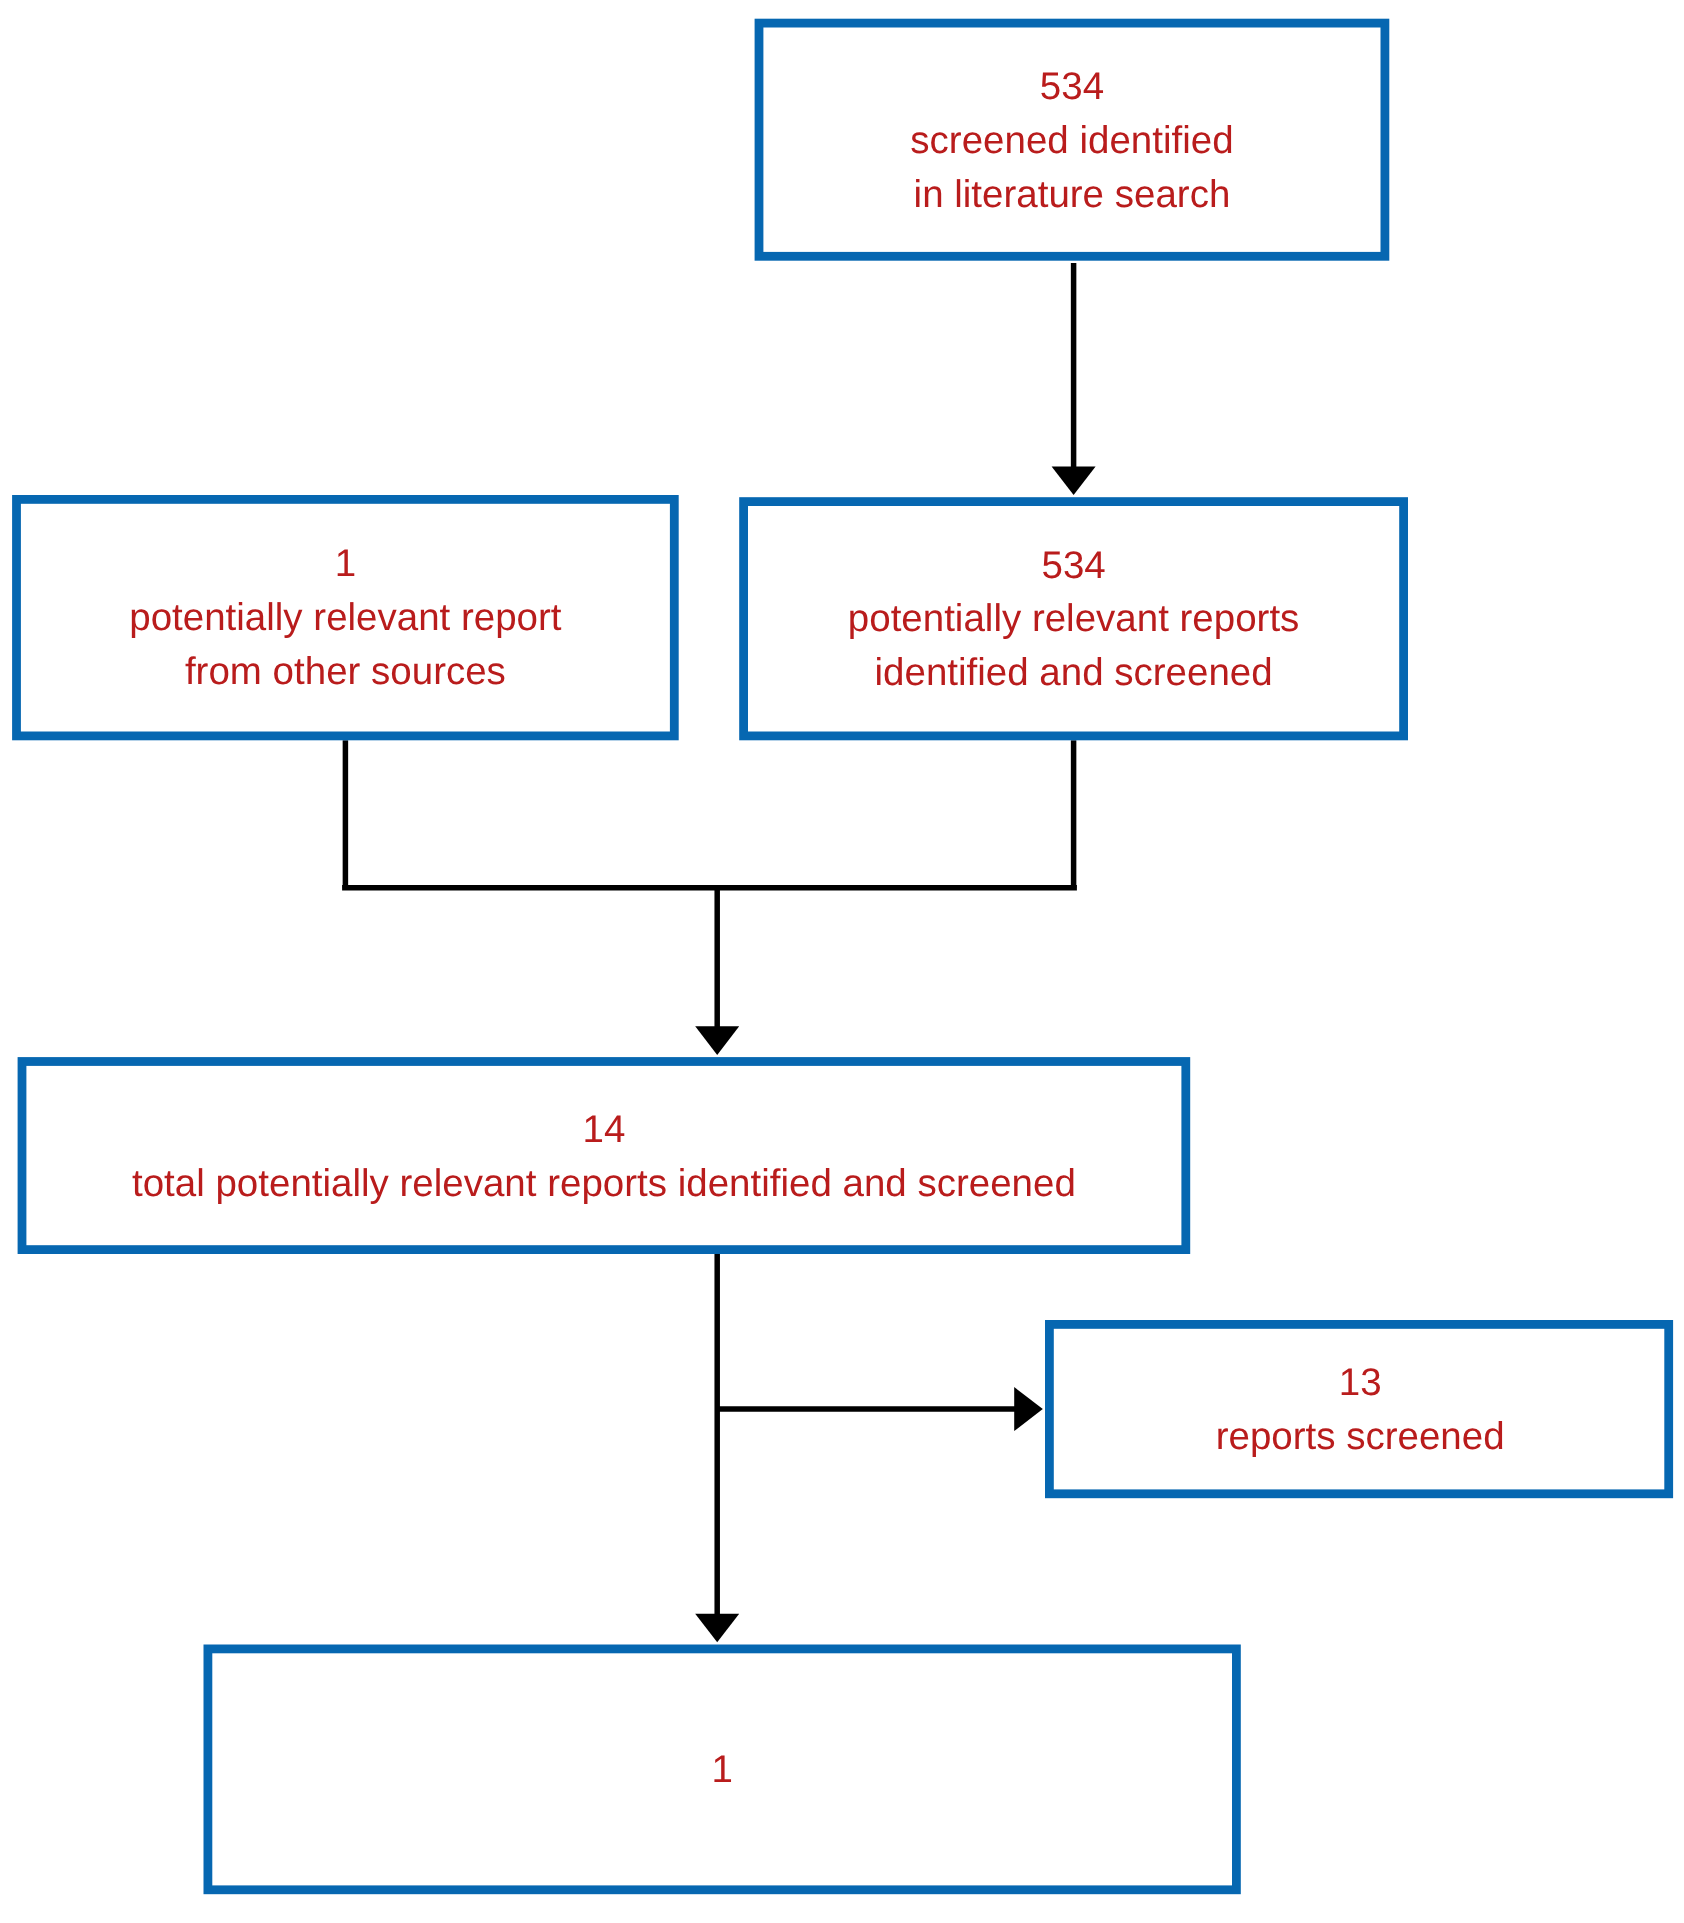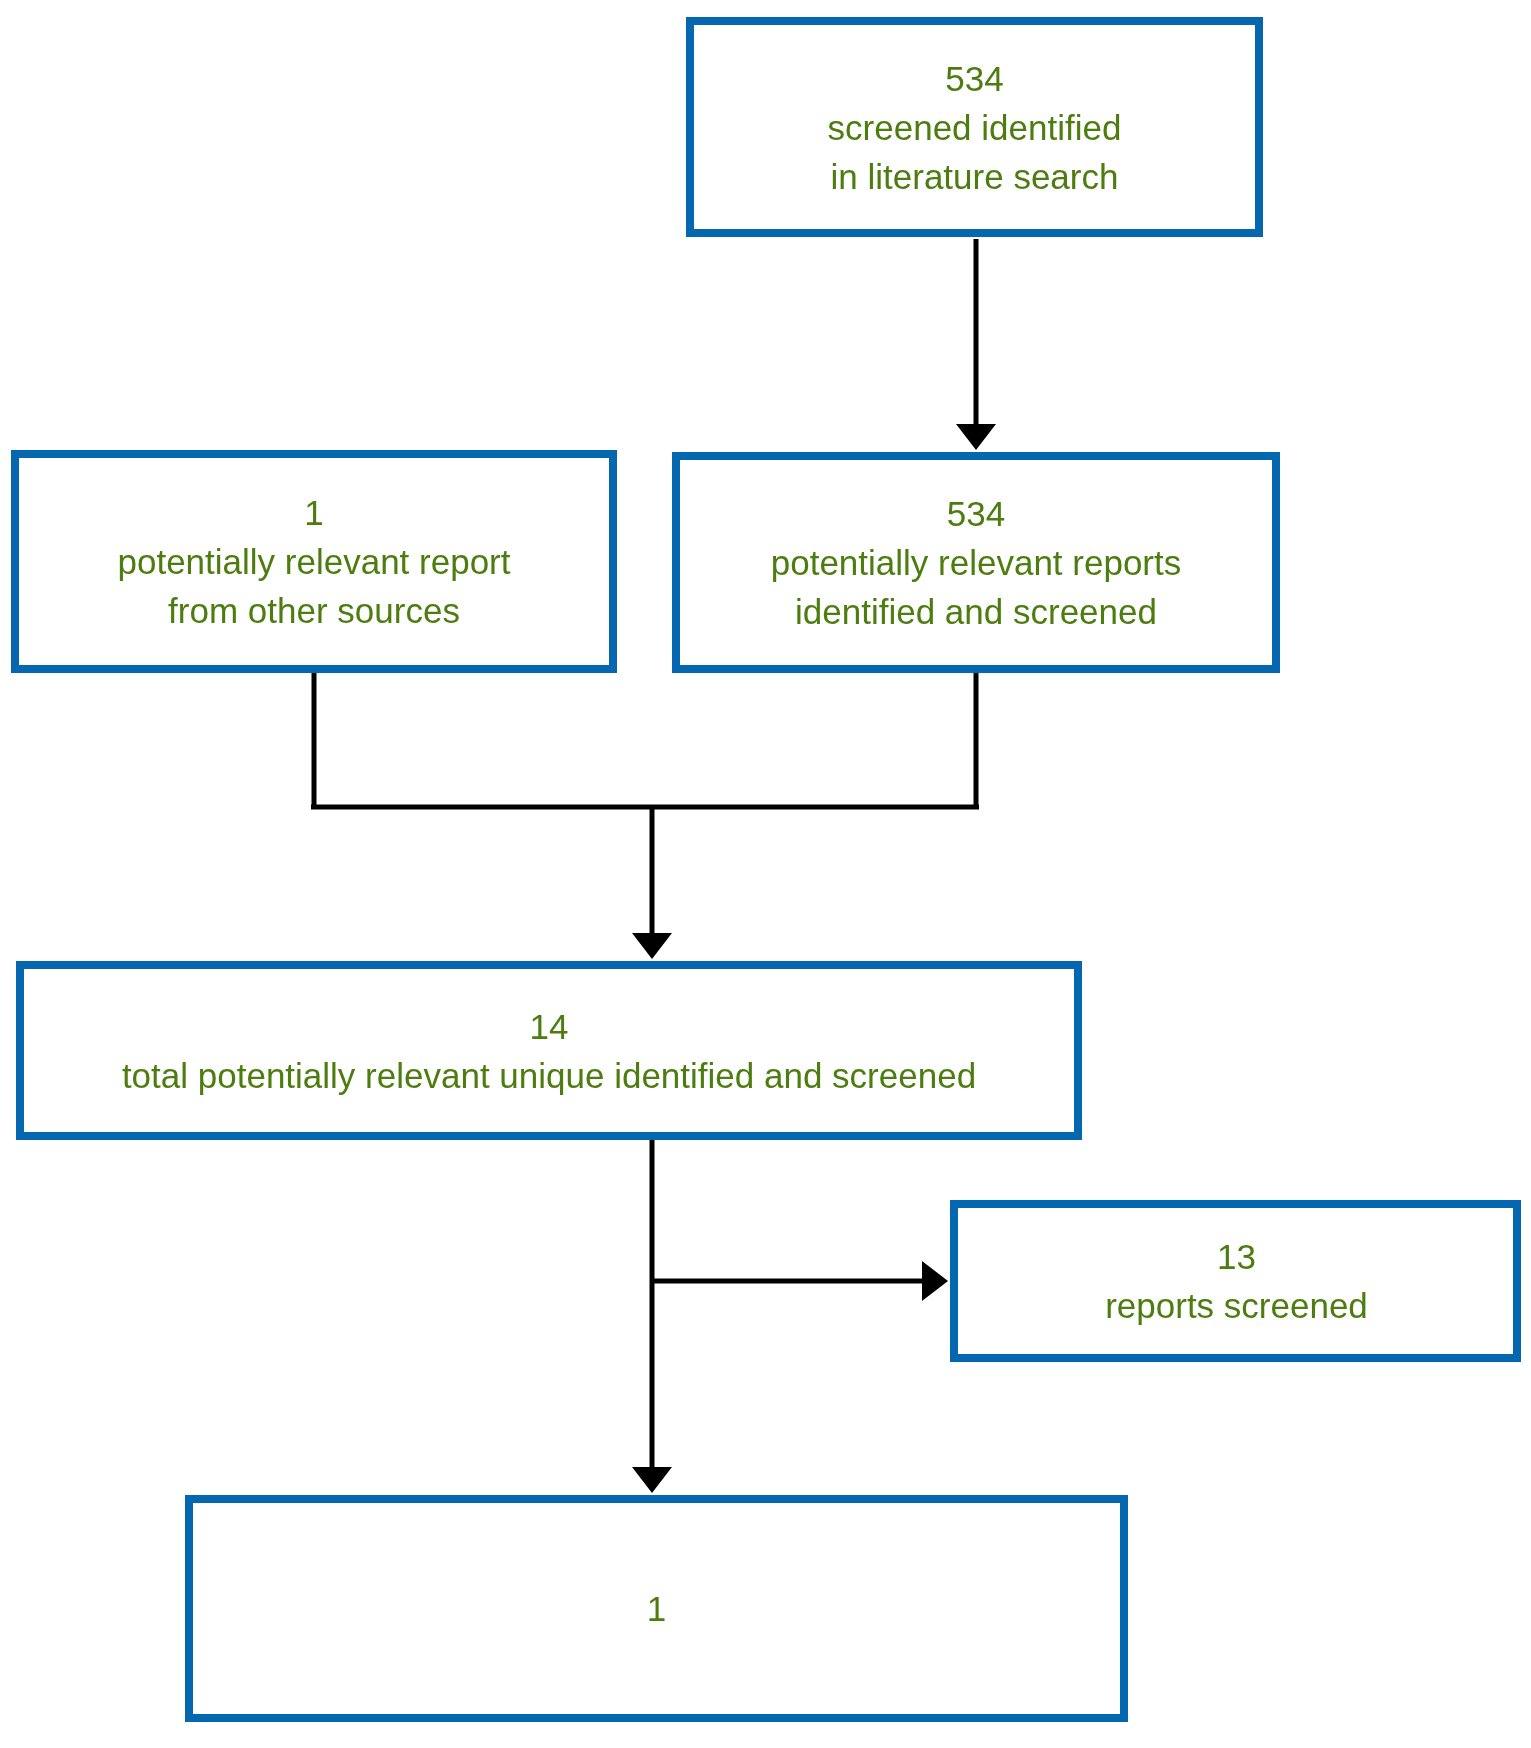--- a/index.html
+++ b/index.html
@@ -6,21 +6,21 @@
     margin: 0;
     padding: 0;
     background: #ffffff;
   }
   #canvas {
     position: relative;
     width: 1531px;
     height: 1748px;
     background: #ffffff;
     font-family: "Liberation Sans", "DejaVu Sans", sans-serif;
-    color: #4d7c0f;
+    color: #b91c1c;
   }
   .node {
     position: absolute;
     box-sizing: border-box;
     border: 8px solid #0667b1;
     background: #ffffff;
     display: flex;
     flex-direction: column;
     align-items: center;
     justify-content: center;
@@ -89,21 +89,21 @@
   </div>
 
   <div class="node" id="node-screened">
     <span class="line">534</span>
     <span class="line">potentially relevant reports</span>
     <span class="line">identified and screened</span>
   </div>
 
   <div class="node" id="node-total">
     <span class="line">14</span>
-    <span class="line">total potentially relevant unique identified and screened</span>
+    <span class="line">total potentially relevant reports identified and screened</span>
   </div>
 
   <div class="node" id="node-excluded">
     <span class="line">13</span>
     <span class="line">reports screened</span>
   </div>
 
   <div class="node" id="node-included">
     <span class="line">1</span>
   </div>

